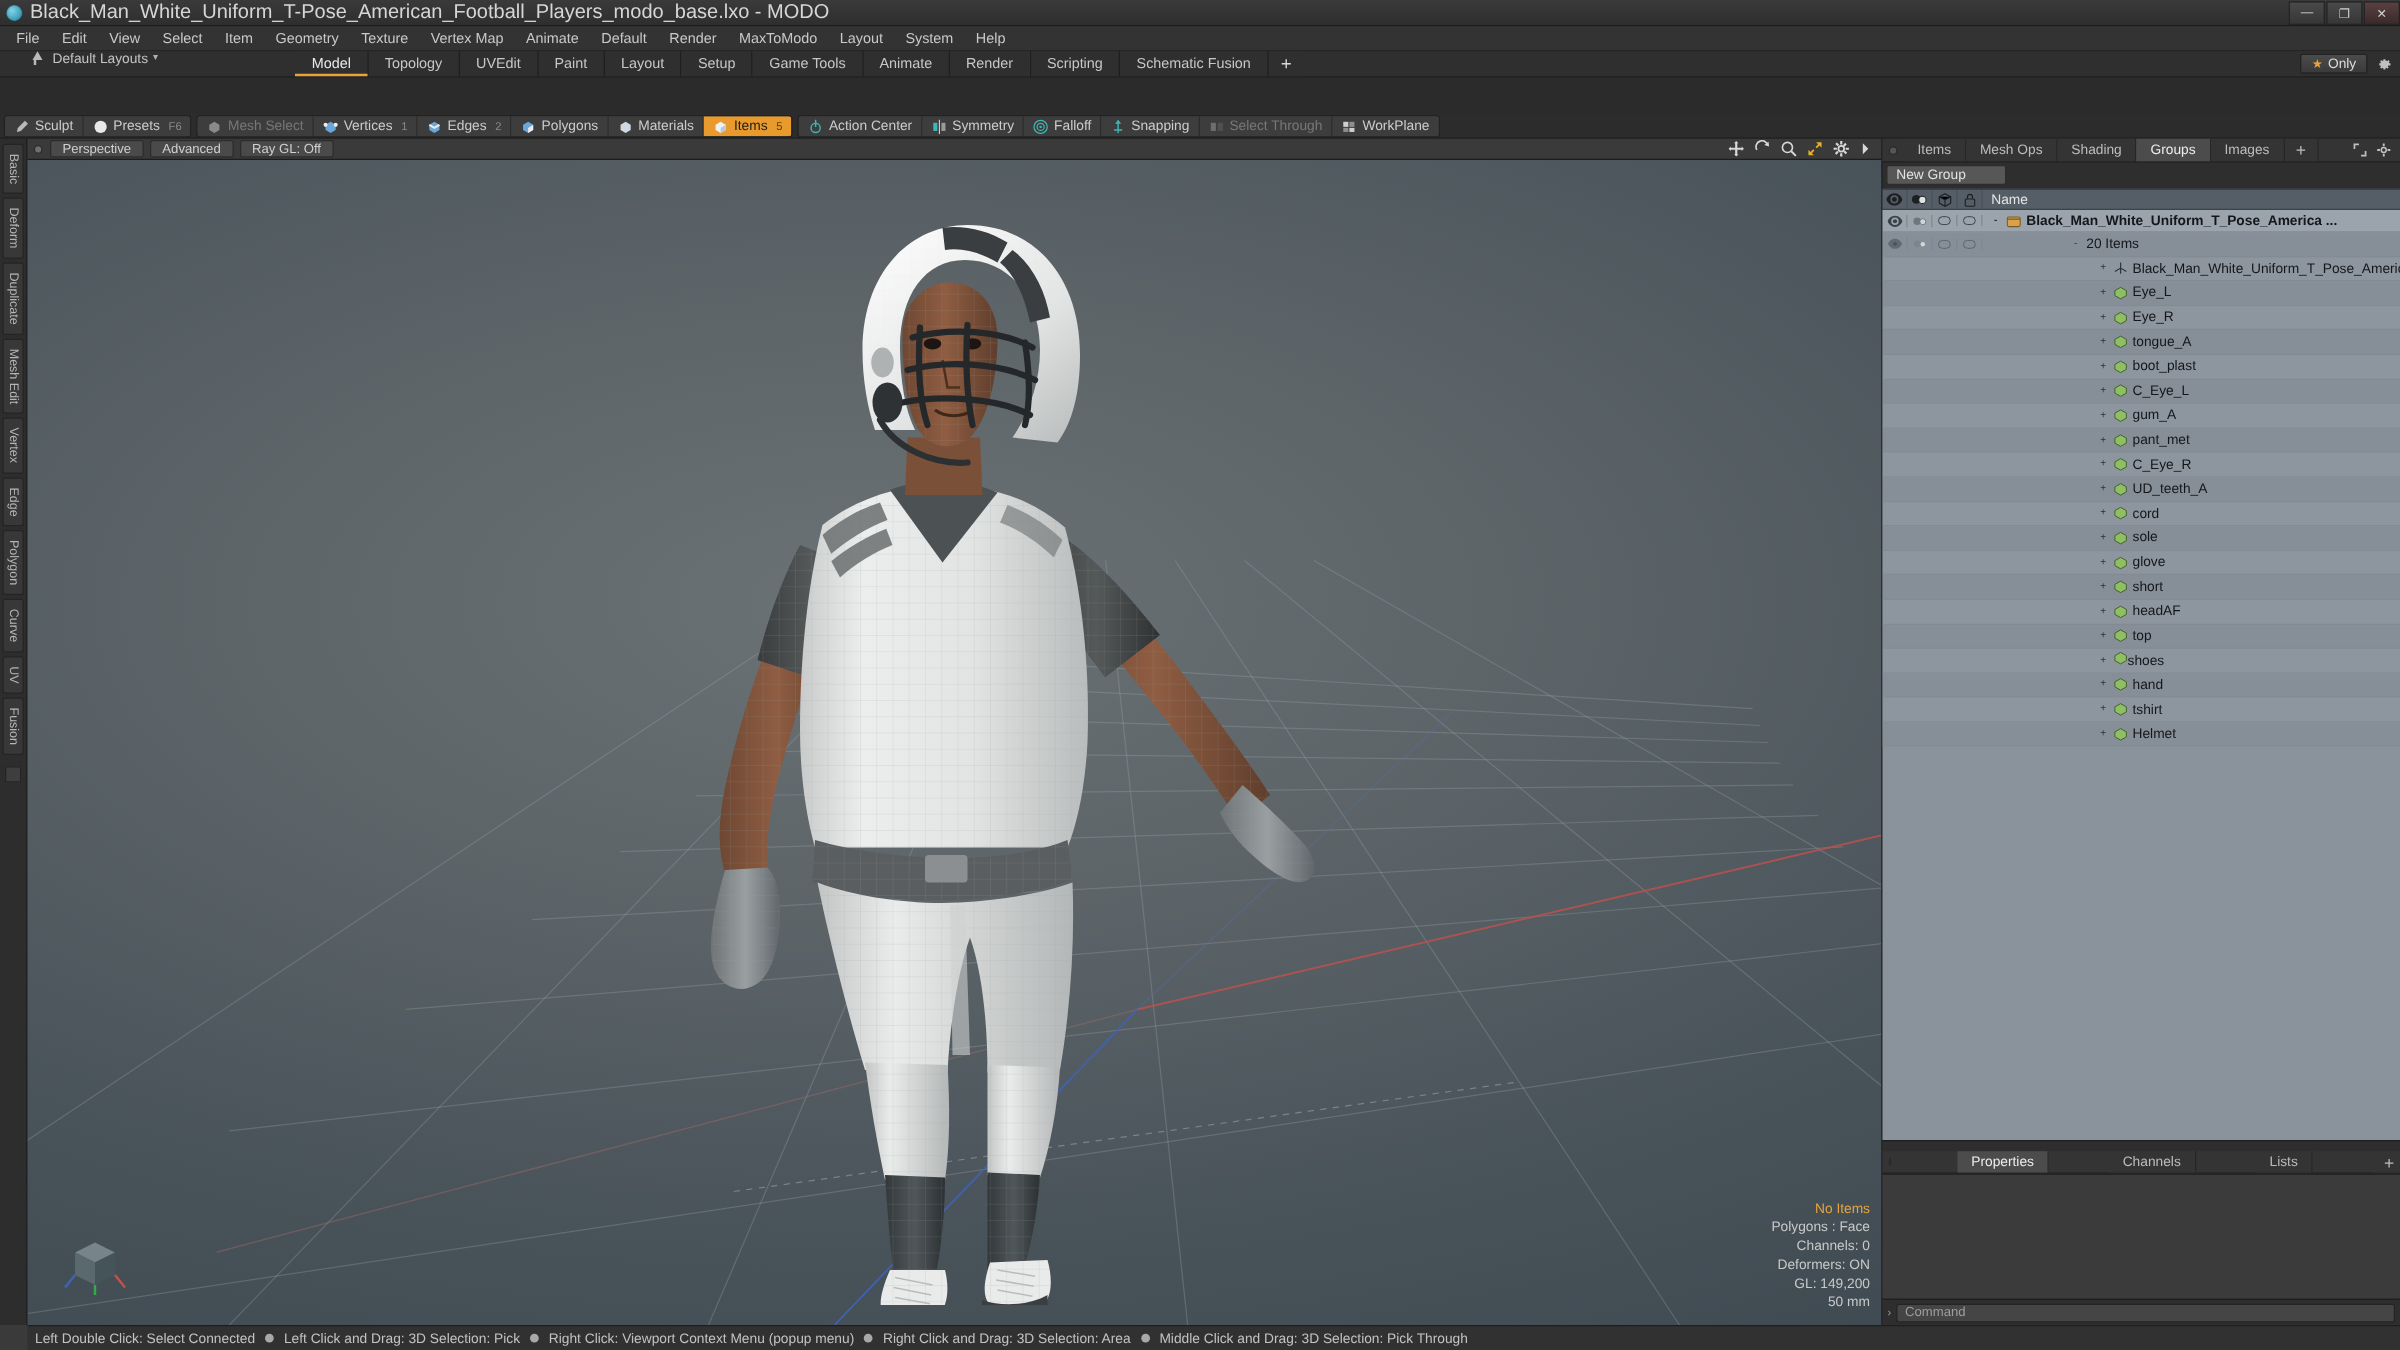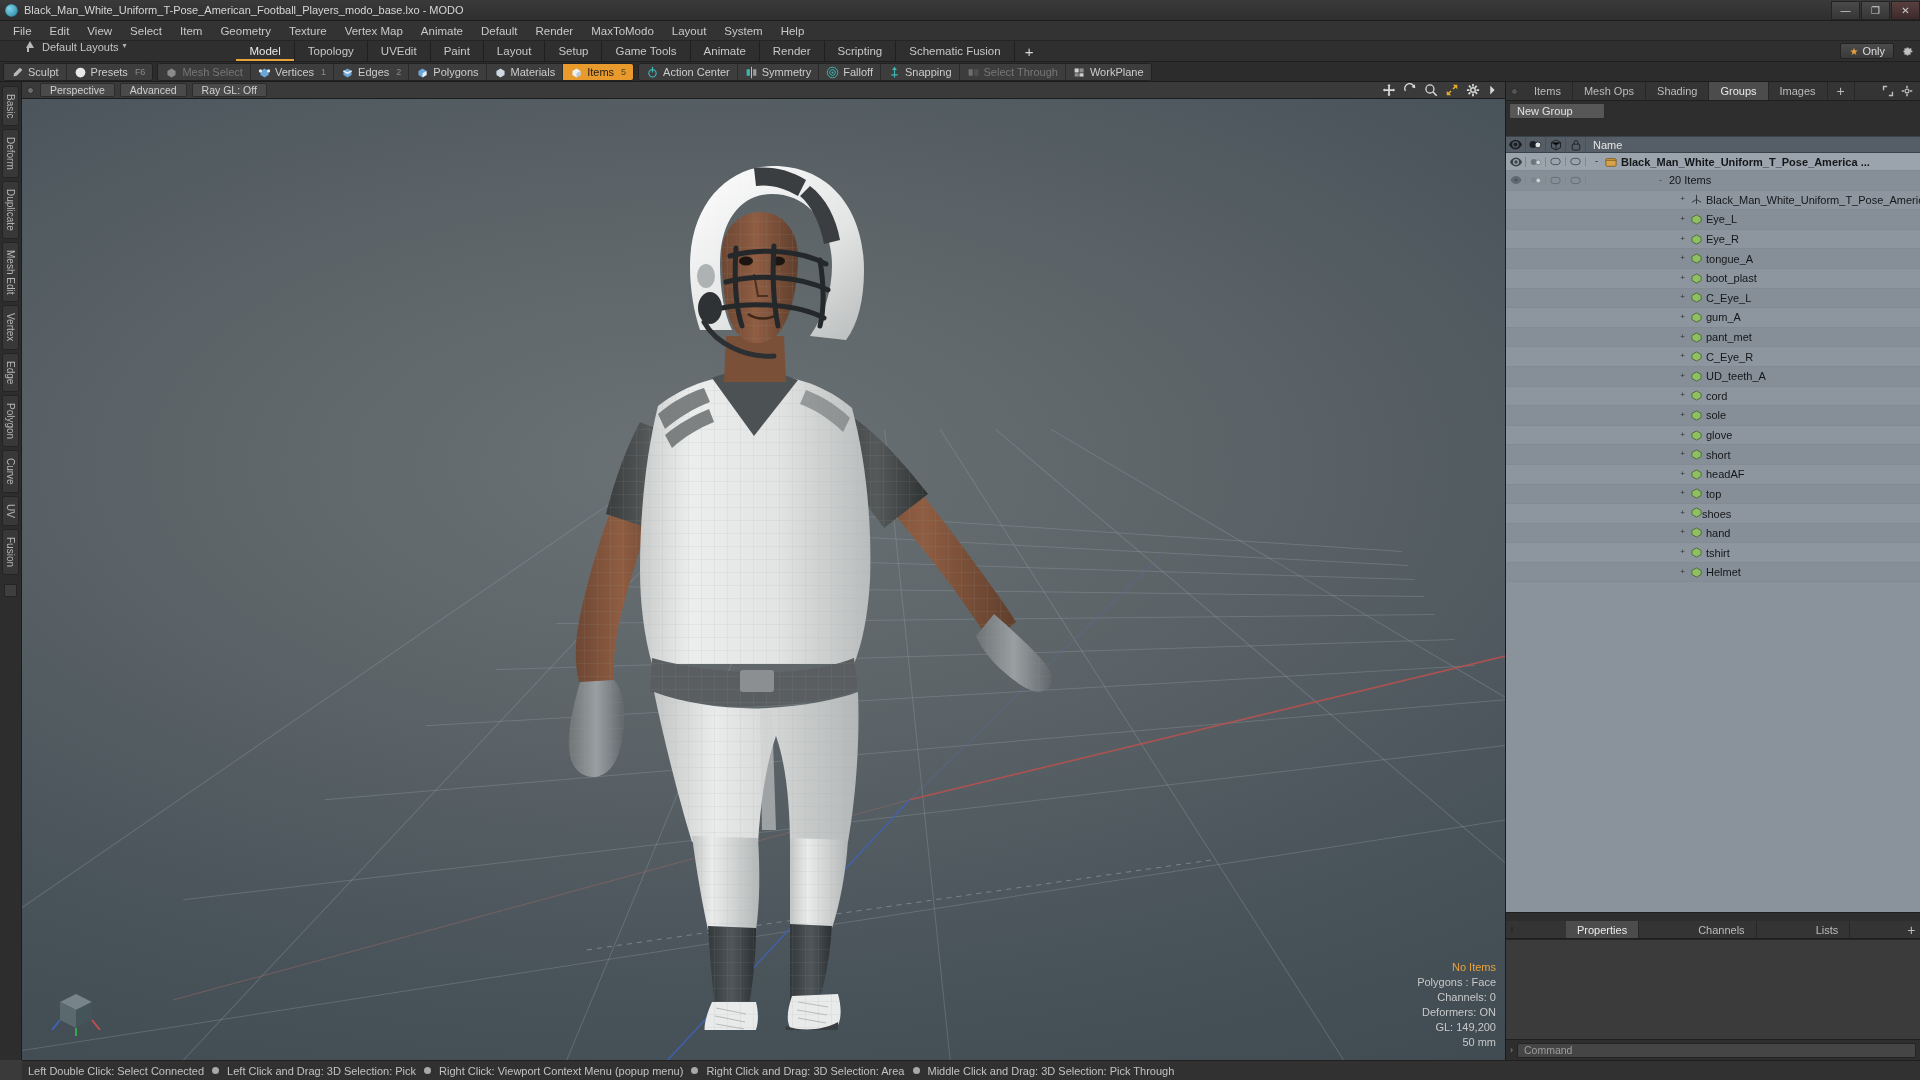--- a/index.html
+++ b/index.html
@@ -17,21 +17,21 @@
     height: 21px; background: linear-gradient(#3a3a3a,#2e2e2e);
     display: flex; align-items: center; padding-left: 5px;
     border-bottom: 1px solid #1d1d1d; flex: 0 0 21px;
   }
   .app-icon {
     width: 13px; height: 13px; border-radius: 50%;
     background: radial-gradient(circle at 35% 35%, #7fd3e8, #1d7f9c);
     margin-right: 6px; flex: 0 0 13px;
     box-shadow: inset 0 0 1px #000;
   }
-  .title-text { font-size: 11px; color: #d6d6d6; white-space: nowrap; }
+  .title-text { font-size: 16px; color: #d6d6d6; white-space: nowrap; }
   .win-buttons { margin-left: auto; display: flex; height: 100%; }
   .win-btn {
     width: 29px; height: 19px; margin: 1px 0 0 1px;
     background: linear-gradient(#4a4a4a,#363636);
     border: 1px solid #242424;
     display: flex; align-items: center; justify-content: center;
     font-size: 10px; color: #d0d0d0;
   }
   .win-btn.close { background: linear-gradient(#5a4040,#3b2a2a); }
 
@@ -82,21 +82,21 @@
     background: linear-gradient(#4b4b4b,#3a3a3a); border: 1px solid #232323;
     border-radius: 2px; padding: 1px 8px; font-size: 11px; color: #dcdcdc;
     height: 16px;
   }
   .star { color: #e8a33d; font-size: 10px; }
   .gear-sm { width: 13px; height: 13px; margin-left: 7px; }
 
   
   .toolbar {
     height: 20px; background: #2c2c2c; display: flex; align-items: stretch;
-    border-bottom: 1px solid #1c1c1c; flex: 0 0 20px; padding: 1px 0;
+    border-bottom: 1px solid #1c1c1c; flex: 0 0 20px; padding: 1px 0; margin-top: 29px;
   }
   .tb-group {
     display: flex; align-items: stretch; background: #3a3a3a;
     border: 1px solid #222; border-radius: 3px; margin-right: 4px;
     overflow: hidden; height: 18px;
   }
   .tb-group:first-child { margin-left: 3px; }
   .tb-btn {
     display: flex; align-items: center; gap: 4px; padding: 0 7px;
     font-size: 11px; color: #cccccc; white-space: nowrap;
@@ -183,21 +183,21 @@
 
   .rp-newgroup {
     height: 16px; flex: 0 0 16px; background: #575757;
     border: 1px solid #2c2c2c; margin: 2px 3px 0 3px;
     font-size: 11px; color: #e2e2e2; display: flex; align-items: center;
     padding-left: 7px; border-radius: 2px; width: 96px;
   }
   .rp-colhdr {
     height: 17px; flex: 0 0 17px; background: #555e66; display: flex;
     align-items: stretch; border-top: 1px solid #3b434a; border-bottom: 1px solid #3b434a;
-    margin-top: 17px;
+    margin-top: 3px;
   }
   .col-ic {
     width: 20px; border-right: 1px solid #4a525a; display: flex;
     align-items: center; justify-content: center; flex: 0 0 20px;
   }
   .col-name { flex: 1 1 auto; display: flex; align-items: center; padding-left: 7px;
     font-size: 11px; color: #e4e4e4; }
 
   .itemlist { flex: 1 1 auto; background: #8a939c; overflow: hidden; position: relative; }
   .ilrow {

